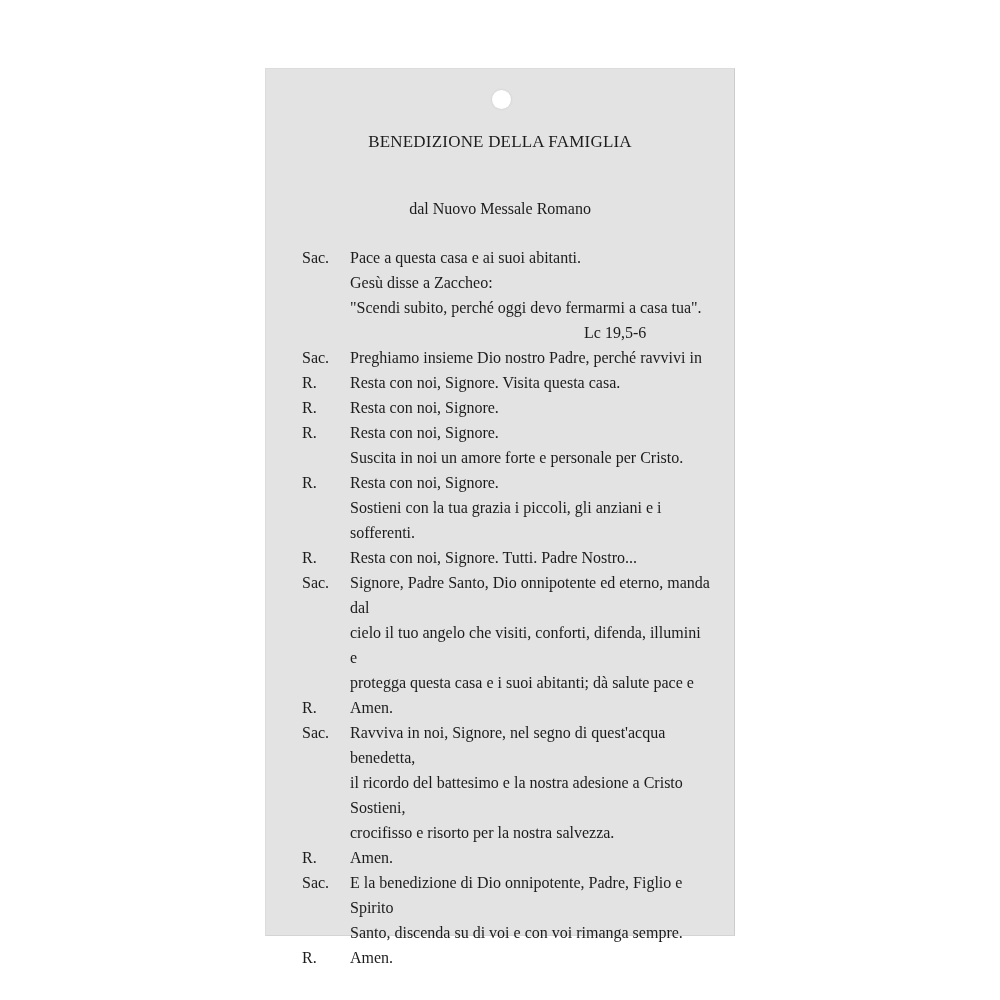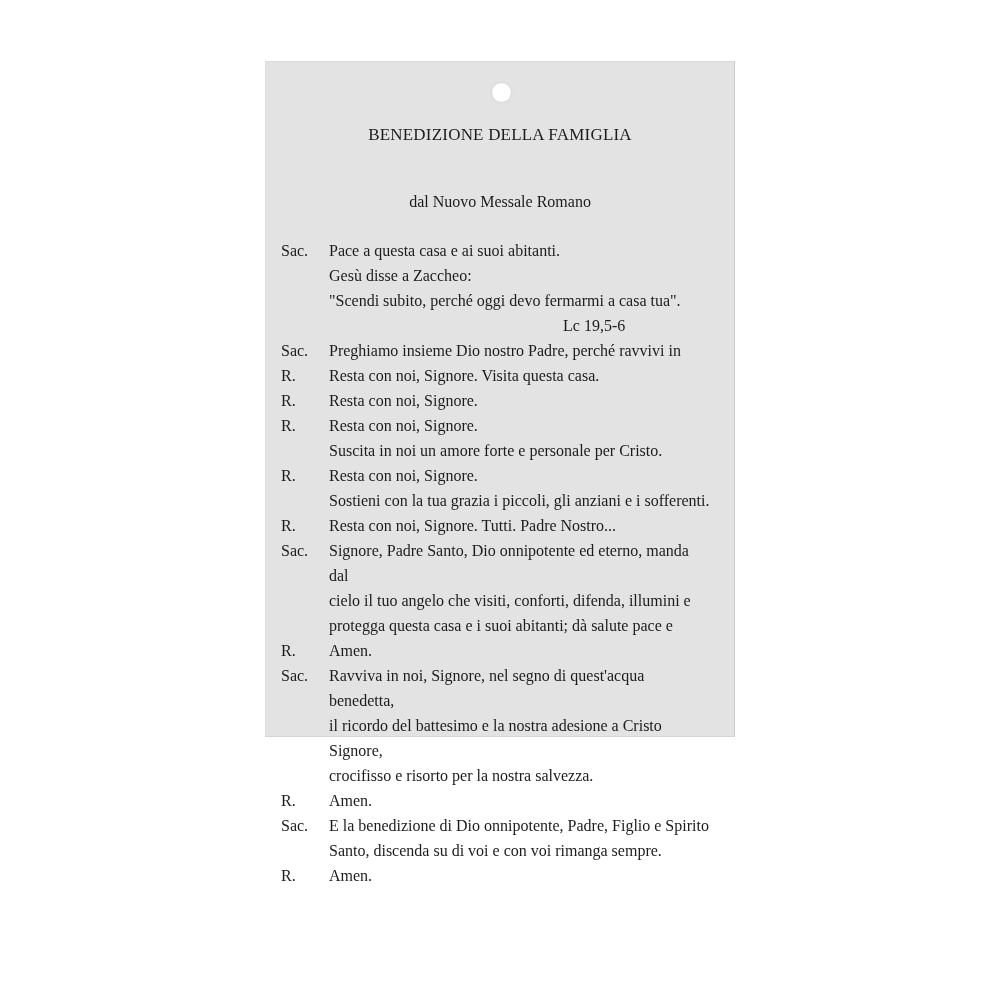--- a/index.html
+++ b/index.html
@@ -6,39 +6,39 @@
   html, body { width: 1000px; height: 1000px; }
   body {
     background: var(--page-bg, #ffffff);
     font-family: "Liberation Serif", "DejaVu Serif", serif;
     color: var(--text, #1c1c1c);
     position: relative;
     overflow: hidden;
   }
   .card {
     position: absolute;
-    left: 265px; top: 61px;
-    width: 470px; height: 676px;
+    left: 265px; top: 68px;
+    width: 470px; height: 868px;
     background: var(--card-bg, #e3e3e3);
     border: 1px solid #dcdcdc;
     border-right-color: #cccccc;
     border-bottom-color: #d4d4d4;
   }
   .hole {
     position: absolute;
     left: 226px; top: 21px;
     width: 19px; height: 19px;
     border-radius: 50%;
     background: var(--hole, #ffffff);
     box-shadow: 0 0 3px rgba(0,0,0,0.10);
   }
   .header { margin-top: 60px; text-align: center; }
   .title { font-size: 17px; line-height: 26px; letter-spacing: 0.2px; }
   .subtitle { font-size: 16px; line-height: 26px; margin-top: 41px; }
-  .content { margin-top: 23px; padding-left: 15px; padding-right: 24px; }
+  .content { margin-top: 23px; padding-left: 36px; padding-right: 24px; }
   .row { display: flex; font-size: 16px; line-height: 25px; }
   .label { flex: 0 0 48px; }
   .text { flex: 1; }
   .row.reference .text { padding-left: 234px; }
 </style>
 </head>
 <body style="--page-bg: #ffffff; --card-bg: #e3e3e3; --text: #1c1c1c; --hole: #ffffff;">
 
 <div class="card">
   <div class="hole"></div>
@@ -116,21 +116,21 @@
       <div class="row">
     <span class="label">R.</span>
     <span class="text">Amen.</span>
   </div>
       <div class="row">
     <span class="label">Sac.</span>
     <span class="text">Ravviva in noi, Signore, nel segno di quest'acqua benedetta,</span>
   </div>
       <div class="row">
     <span class="label"></span>
-    <span class="text">il ricordo del battesimo e la nostra adesione a Cristo Signore,</span>
+    <span class="text">il ricordo del battesimo e la nostra adesione a Cristo Sostieni,</span>
   </div>
       <div class="row">
     <span class="label"></span>
     <span class="text">crocifisso e risorto per la nostra salvezza.</span>
   </div>
       <div class="row">
     <span class="label">R.</span>
     <span class="text">Amen.</span>
   </div>
       <div class="row">

